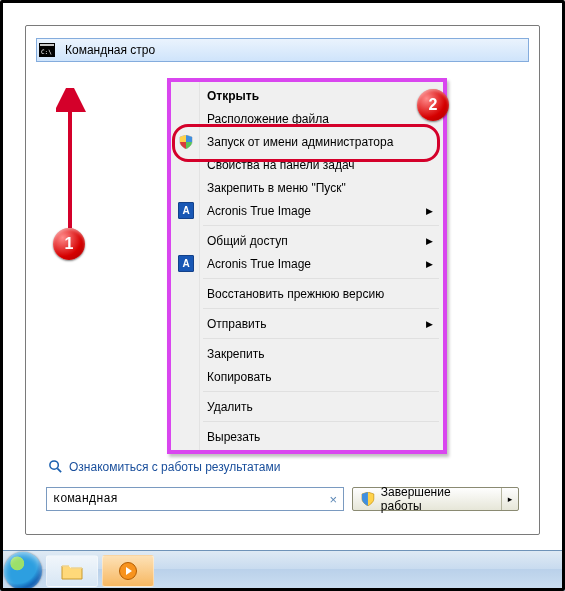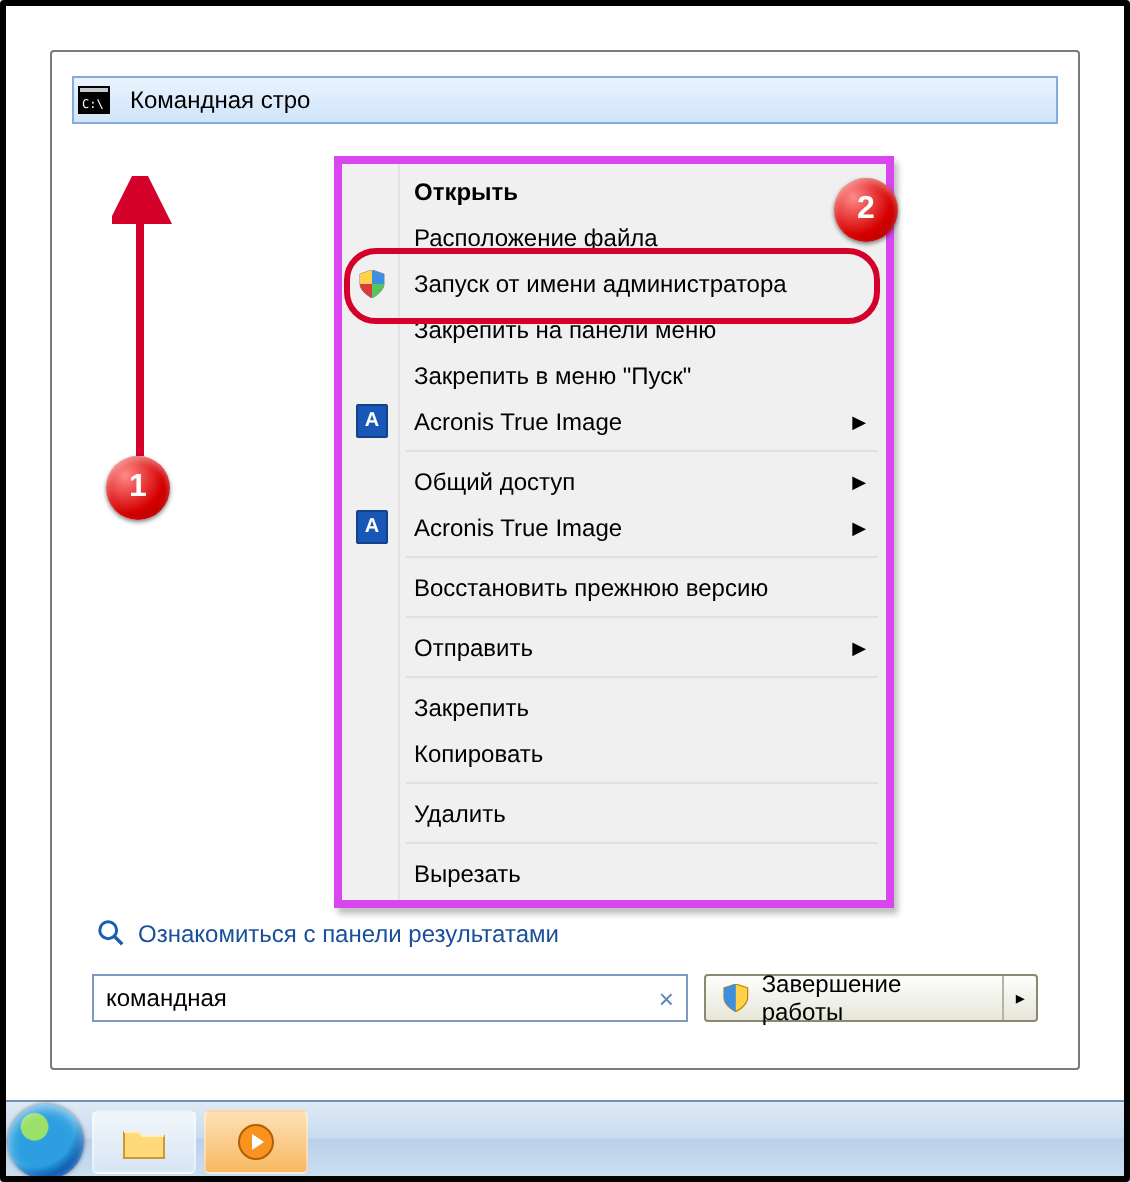--- a/index.html
+++ b/index.html
@@ -28,21 +28,21 @@
 
 .badge{position:absolute;width:32px;height:32px;border-radius:50%;background:radial-gradient(circle at 30% 30%,#ff8a8a,#d50000 60%,#a40000);color:#fff;display:flex;align-items:center;justify-content:center;font-weight:bold;font-size:16px;box-shadow:0 1px 2px rgba(0,0,0,.5),inset 0 2px 3px rgba(255,255,255,.4);z-index:6;pointer-events:none}
 .badge1{left:53px;top:228px}
 .badge2{left:417px;top:89px}
 .arrow-svg{position:absolute;left:56px;top:88px;z-index:6;pointer-events:none}
 
 .more-link{position:absolute;left:12px;bottom:50px;color:#1a4f9c;cursor:pointer;display:flex;align-items:center;gap:6px}
 .more-link .zoom{width:15px;height:15px}
 .bottom-bar{position:absolute;left:10px;right:10px;bottom:10px;height:30px;display:flex;align-items:center;gap:8px}
 .search{flex:0 0 288px;height:22px;border:1px solid #7a9ac0;background:#fff;display:flex;align-items:center;padding:0 4px}
-.search input{border:none;outline:none;flex:1;font-family:Liberation Sans, sans-serif;font-size:12px}
+.search input{border:none;outline:none;flex:1;font-family:Liberation Mono, monospace;font-size:12px}
 .search .clear{color:#5b87b5;font-size:13px;cursor:pointer;padding:0 2px}
 .shut{display:flex;align-items:center;height:22px;border:1px solid #8a8a72;background:linear-gradient(#fefefe,#e6e6d8);border-radius:2px}
 .shut-main{display:flex;align-items:center;gap:6px;padding:0 8px;height:100%}
 .shut-split{width:16px;height:100%;border-left:1px solid #b6b6a0;display:flex;align-items:center;justify-content:center;font-size:9px}
 .shut .pico{width:14px;height:14px}
 
 .taskbar{position:absolute;left:0;right:0;bottom:0;height:40px;background:linear-gradient(#dfeaf4 0%,#c8dbef 45%,#bad1ea 46%,#cde0f2 100%);border-top:1px solid #6f93b8;display:flex;align-items:center;padding-left:4px;gap:4px}
 .orb{width:38px;height:38px;border-radius:50%;background:radial-gradient(circle at 35% 30%,#9be06a 0 18%,#2d9fe0 20% 55%,#0a5bb0 70%);box-shadow:0 0 2px rgba(0,0,0,.5),inset 0 2px 6px rgba(255,255,255,.6);cursor:pointer}
 .tb-item{width:50px;height:30px;border:1px solid rgba(255,255,255,.4);border-radius:3px;display:flex;align-items:center;justify-content:center;background:linear-gradient(#f1f6fb,#d7e6f4)}
 .tb-item.media{background:linear-gradient(#fde1b6,#f7b862)}
@@ -68,21 +68,21 @@
       <span class="lbl">Командная стро</span>
     </div>
 
     <div class="more-link">
       <span class="zoom">
         <svg viewBox="0 0 16 16">
               <circle cx="6.5" cy="6.5" r="4.5" fill="none" stroke="#1a5fae" stroke-width="1.6"></circle>
               <line x1="10" y1="10" x2="14" y2="14" stroke="#1a5fae" stroke-width="1.8"></line>
             </svg>
       </span>
-      <span>Ознакомиться с панели результатами</span>
+      <span>Ознакомиться с работы результатами</span>
     </div>
 
     <div class="bottom-bar">
       <div class="search">
         <input value="командная" style="">
         <span class="clear">×</span>
       </div>
       <div class="shut">
         <div class="shut-main">
           <span class="pico">
@@ -113,21 +113,21 @@
             <path d="M7 0 L13 2 V7 C13 11 7 14 7 14 C7 14 1 11 1 7 V2 Z" fill="#fff" stroke="#666" stroke-width="0.4"></path>
             <path d="M7 0 L13 2 V7 L7 7 Z" fill="#3f8fe0"></path>
             <path d="M1 2 L7 0 V7 L1 7 Z" fill="#ffd24a"></path>
             <path d="M1 7 H7 V14 C7 14 1 11 1 7 Z" fill="#d93b3b"></path>
             <path d="M7 7 H13 C13 11 7 14 7 14 Z" fill="#58c558"></path>
           </svg>
     </span>
     <span>Запуск от имени администратора</span>
   </div>
   <div class="ctx-item">
-        <span>Закрепить на панели меню</span>
+        <span>Свойства на панели задач</span>
       </div>
   <div class="ctx-item">
         <span>Закрепить в меню "Пуск"</span>
       </div>
   <div class="ctx-item">
     <span class="mi">
           <span class="a-badge">A</span>
         </span>
     <span>Acronis True Image</span>
     <span class="arrow">▶</span>

